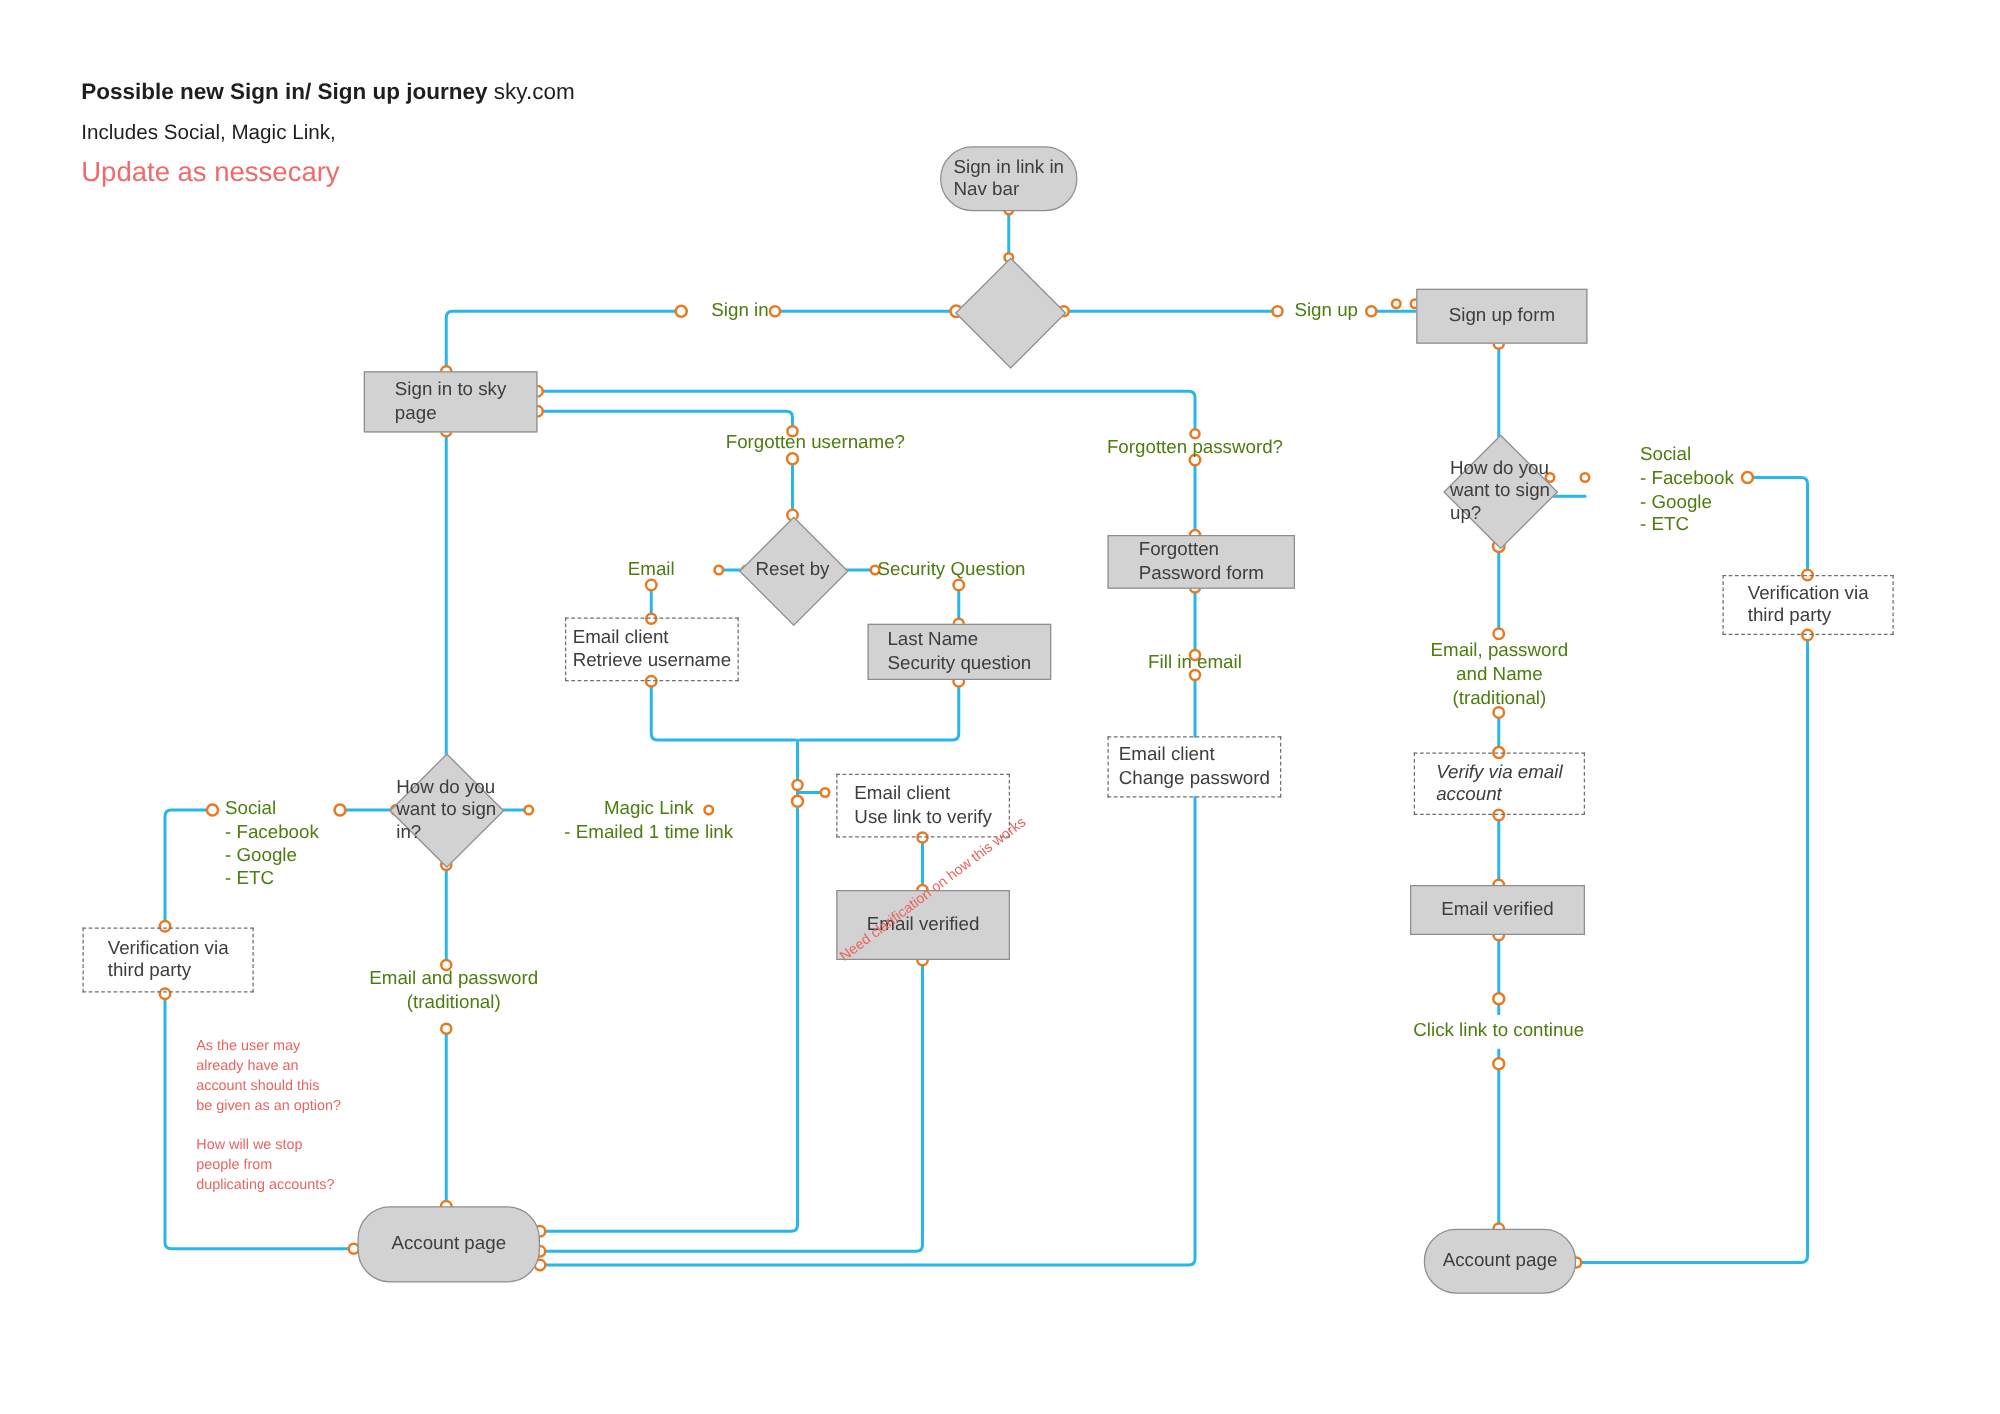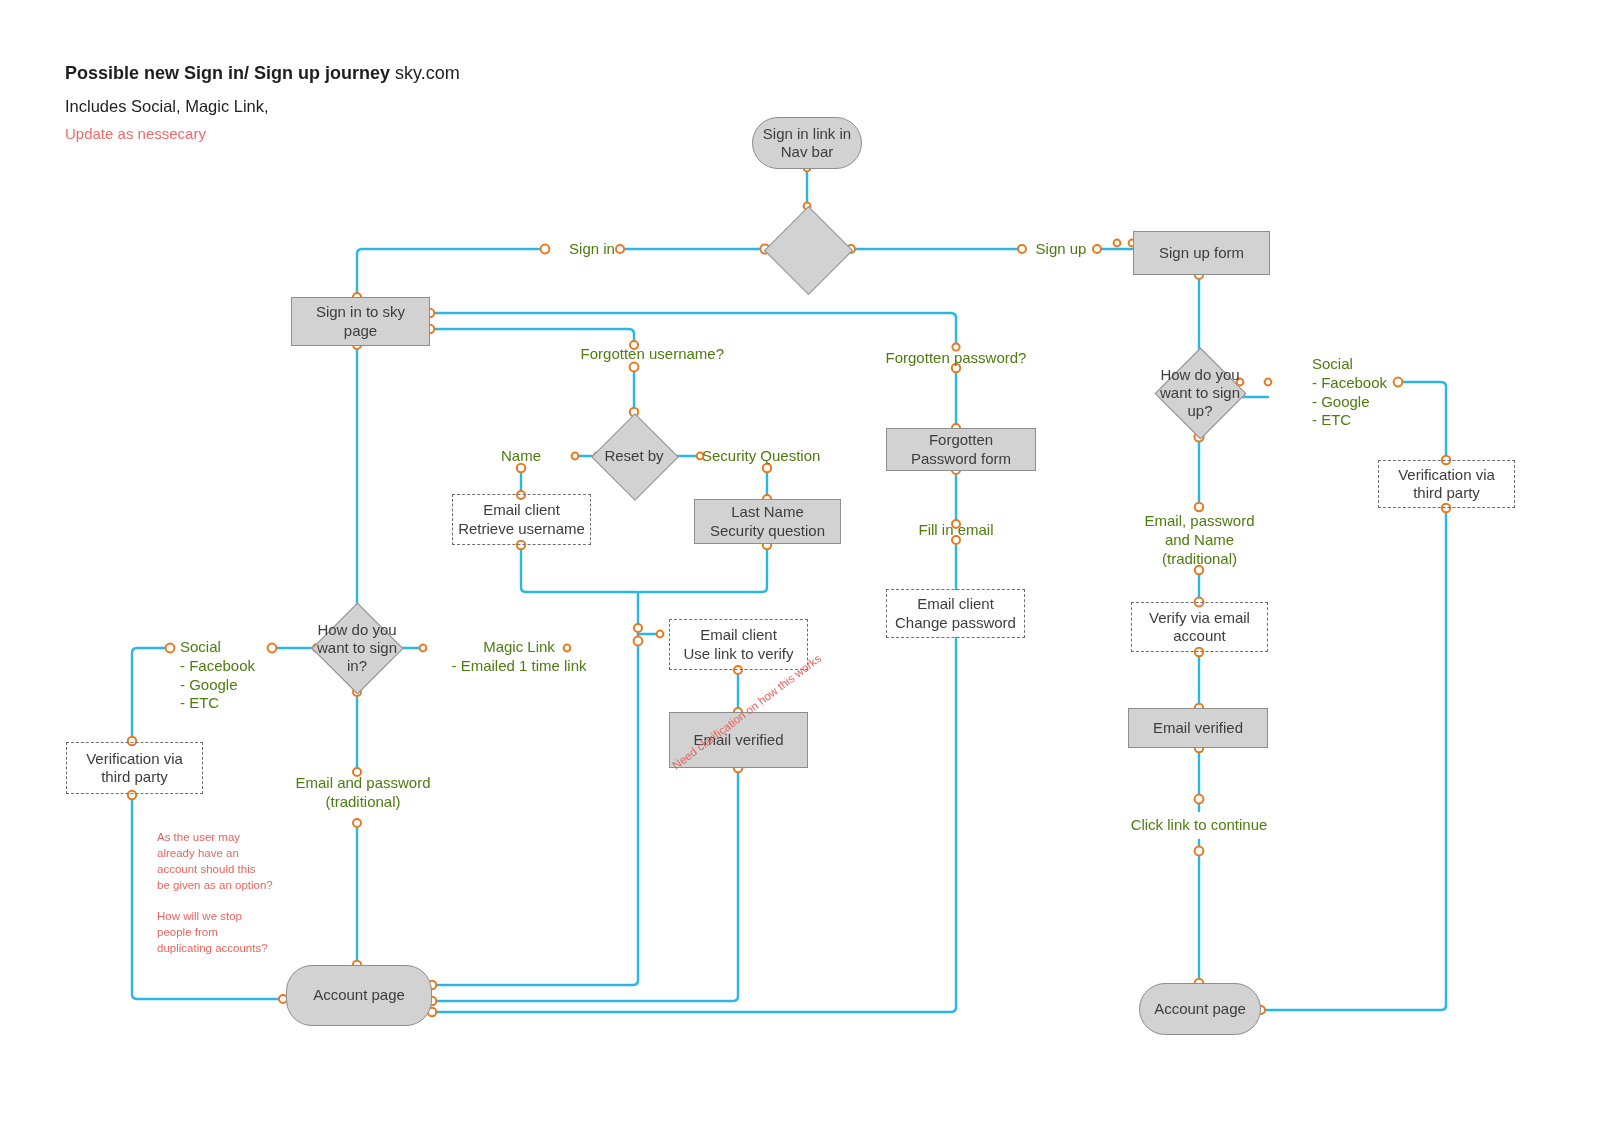--- a/index.html
+++ b/index.html
@@ -5,24 +5,24 @@
   html,body{margin:0;padding:0;background:#ffffff;}
   body{width:1600px;height:1131px;position:relative;overflow:hidden;
        font-family:"Liberation Sans","DejaVu Sans",sans-serif;color:#3a3a3a;}
   #canvas{position:absolute;inset:0;width:1600px;height:1131px;}
   svg.wires{position:absolute;left:0;top:0;width:1600px;height:1131px;pointer-events:none;}
 
   .hdr{position:absolute;left:65px;white-space:nowrap;}
   .hdr1{top:63px;font-size:18px;font-weight:400;color:#1e1e1e;}
   .hdr1 b{font-weight:700;}
   .hdr2{top:97px;font-size:16.5px;color:#1e1e1e;}
-  .hdr3{top:125px;font-size:15px;color:#ef6a6a;}
+  .hdr3{top:125px;font-size:22px;color:#ef6a6a;}
 
   .node{position:absolute;box-sizing:border-box;display:flex;align-items:center;
-        justify-content:center;text-align:center;font-size:15px;line-height:1.22;
+        justify-content:center;text-align:left;font-size:15px;line-height:1.22;
         color:#3d3d3d;}
   .proc{background:#d2d2d2;border:1.5px solid #8e8e8e;}
   .term{background:#d2d2d2;border:1.5px solid #8e8e8e;border-radius:26px;}
   .dash{background:transparent;border:1.6px dashed #6f6f6f;}
   .diamond{background:transparent;border:none;}
   .diamond .dshape{position:absolute;inset:0;background:#d2d2d2;border:1.5px solid #8e8e8e;
         transform:rotate(45deg);}
   .diamond .dtext{position:relative;z-index:2;padding:0 6px;}
 
   .lbl{position:absolute;font-size:15px;line-height:1.25;color:#4d7c0f;
@@ -263,38 +263,38 @@
     <span class="dtext" style="white-space:pre-line">How do you
 want to sign
 up?</span>
   </div>
 
   <div class="node dash" style="left:1378px;top:460px;width:137px;height:48px;">
     <span style="white-space:pre-line">Verification via
 third party</span>
   </div>
 
-  <div class="node dash" style="left:1131px;top:602px;width:137px;height:50px;">
+  <div class="node dash" style="left:1131px;top:602px;width:137px;height:50px;font-style:italic;">
     <span style="white-space:pre-line">Verify via email
 account</span>
   </div>
 
   <div class="node proc" style="left:1128px;top:708px;width:140px;height:40px;">
     <span>Email verified</span>
   </div>
 
   <div class="node term" style="left:1139px;top:983px;width:122px;height:52px;">
     <span>Account page</span>
   </div>
 
   <div class="lbl" style="left:549px;top:240px;width:86px;">Sign in</div>
   <div class="lbl" style="left:1021px;top:240px;width:80px;">Sign up</div>
   <div class="lbl" style="left:544px;top:345px;width:180px;text-align:right;">Forgotten username?</div>
   <div class="lbl" style="left:866px;top:349px;width:180px;">Forgotten password?</div>
-  <div class="lbl" style="left:481px;top:447px;width:80px;">Name</div>
+  <div class="lbl" style="left:481px;top:447px;width:80px;">Email</div>
   <div class="lbl" style="left:702px;top:447px;width:170px;text-align:left;">Security Question</div>
   <div class="lbl" style="left:896px;top:521px;width:120px;">Fill in email</div>
   <div class="lbl left" style="left:180px;top:638px;width:120px;">Social
 - Facebook
 - Google
 - ETC</div>
   <div class="lbl" style="left:430px;top:638px;width:178px;">Magic Link
 - Emailed 1 time link</div>
   <div class="lbl" style="left:268px;top:774px;width:190px;">Email and password
 (traditional)</div>

